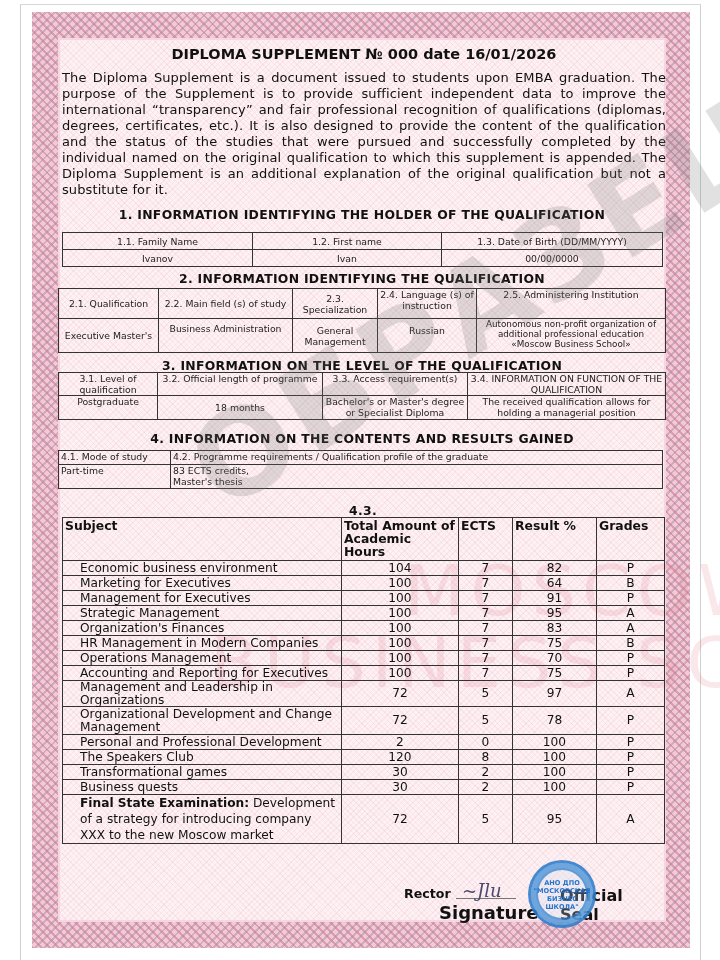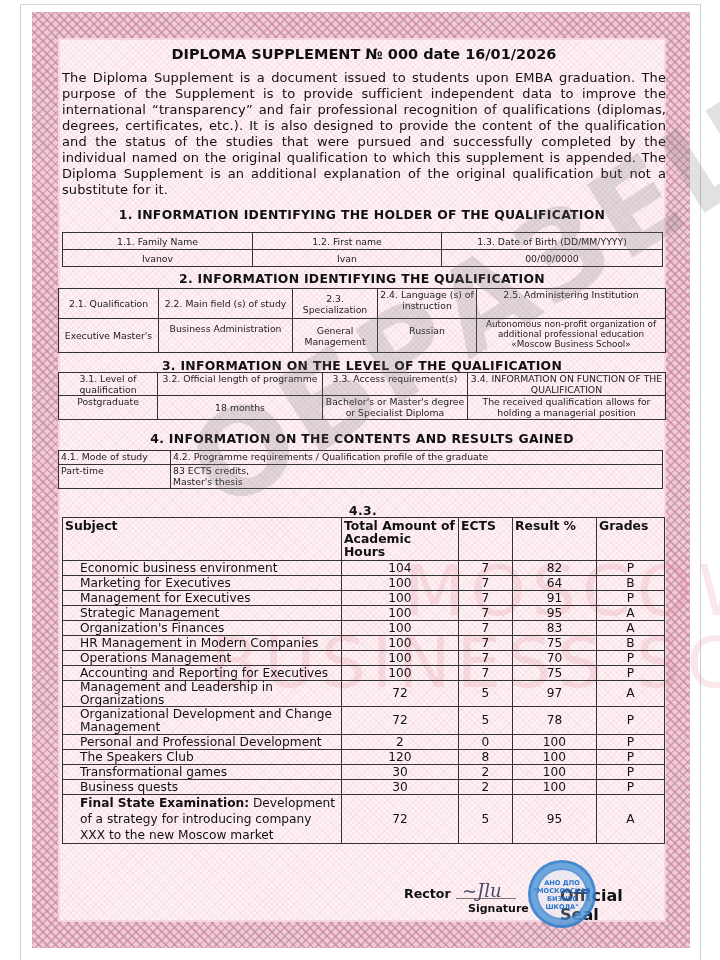--- a/index.html
+++ b/index.html
@@ -45,21 +45,21 @@
   .t5 th { font-weight:bold; font-size:12.4px; line-height:13px; vertical-align:top; text-align:left; padding-top:1px; }
   .t5 td { line-height:12.5px; height:14px; vertical-align:middle; }
   .t5 td.subj { text-align:left; padding-left:17px; }
   .t5 td.num { text-align:center; }
 
   .sign-area { position:absolute; left:342px; top:846px; width:260px; height:40px; }
   .rector { position:absolute; left:0; top:0; font-weight:bold; font-size:12.6px; }
   .sig-line { position:absolute; left:52px; top:12px; width:60px; border-bottom:1px solid #777; }
   .sig-scrawl { position:absolute; left:58px; top:-6px; font-family:"DejaVu Serif", serif; font-style:italic; font-size:18px; color:#4a4a6a; }
   .seal-label { position:absolute; left:156px; top:0; font-weight:bold; font-size:16px; }
-  .signature { position:absolute; left:64px; top:16px; font-weight:bold; font-size:11px; }
+  .signature { position:absolute; left:35px; top:16px; font-weight:bold; font-size:18px; }
   .stamp { position:absolute; left:124px; top:-26px; width:68px; height:68px; border-radius:50%;
            border:3px solid rgba(40,120,200,0.85); box-shadow: inset 0 0 0 5px rgba(120,180,230,0.5), inset 0 0 0 7px rgba(40,120,200,0.7);
            background:rgba(200,225,245,0.25); text-align:center; font-size:6.6px; font-weight:bold; color:rgba(30,110,200,0.95);
            line-height:8px; padding-top:16px; box-sizing:border-box; }
 </style>
 </head>
 <body>
 
 <div class="page-frame"></div>
 <div class="guilloche"></div>

